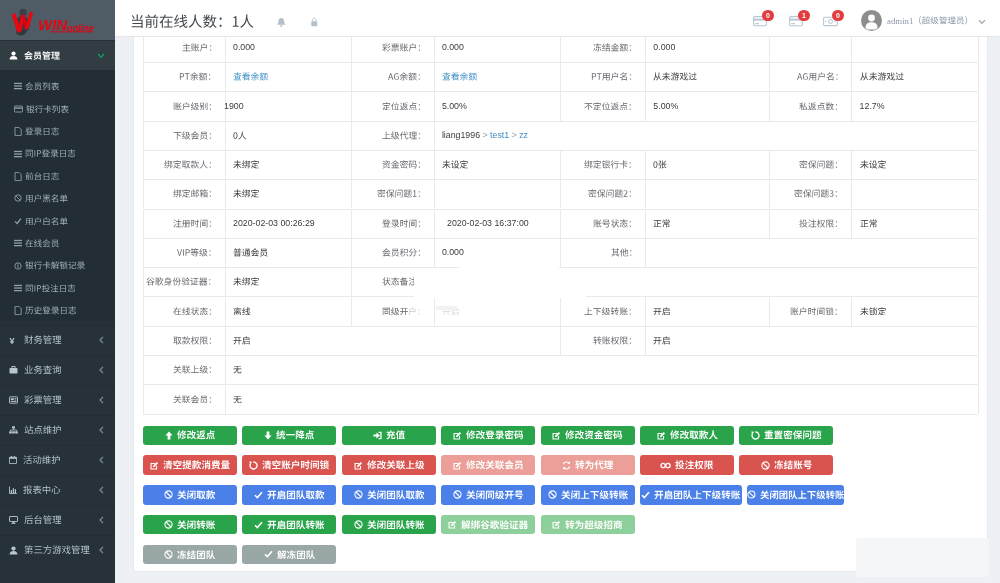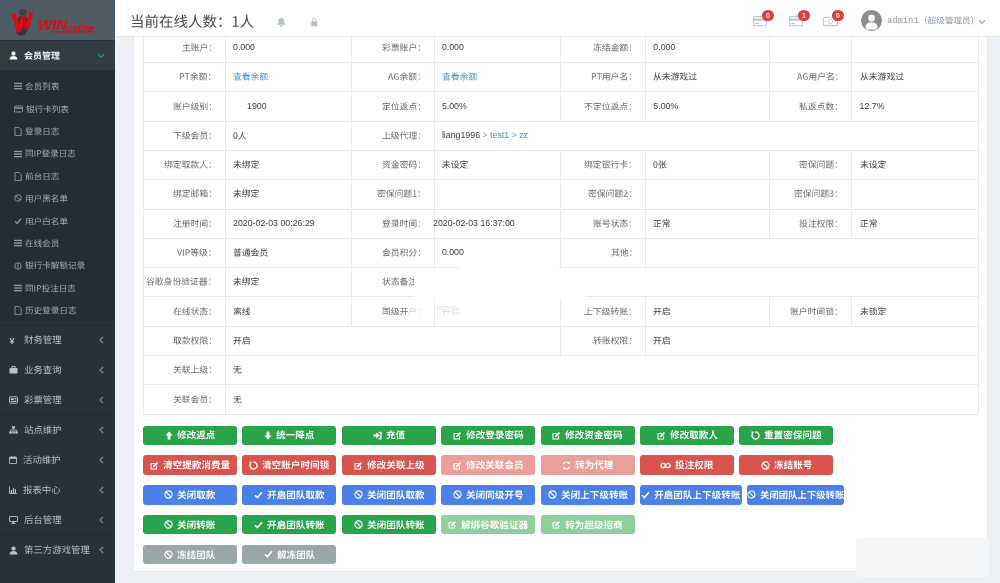--- a/index.html
+++ b/index.html
@@ -595,21 +595,21 @@
     <rect x="2.3" y="4.8" width="1.2" height="1.2" fill="#b9c6d4"></rect>
     <rect x="11.5" y="4.8" width="1.2" height="1.2" fill="#b9c6d4"></rect>
   </svg>
 <div class="abs" style="left:832.3px;top:9.5px;width:11.5px;height:11.5px;border-radius:50%;background:#e23c3e;color:#fff;font-size:7px;font-weight:bold;text-align:center;line-height:11.5px">0</div>
 <svg class="abs" style="left:861px;top:10px" width="21" height="21" viewBox="0 0 21 21">
 <circle cx="10.5" cy="10.5" r="10.5" fill="#8b8d8e"></circle>
 <circle cx="10.5" cy="8" r="3.4" fill="#fdfdfd"></circle>
 <path d="M4.5 17.8 C4.5 13.6 7 12.2 10.5 12.2 C14 12.2 16.5 13.6 16.5 17.8 L15 19.5 H6 Z" fill="#fdfdfd"></path>
   </svg>
 <div class="abs flex" style="left:887px;top:0;height:41px">
-    <span style="font-size:8.8px;color:#8b97a6;font-family:Liberation Mono, monospace">admin1</span>
+    <span style="font-size:8.8px;color:#8b97a6;font-family:Liberation Serif, serif">admin1</span>
     <svg class="t" style="vertical-align:middle;fill:#8b97a6;" width="60.20" height="8.60" viewBox="0 -880 7000 1000">
       <use href="#g64" x="0"></use>
       <use href="#g65" x="1000"></use>
       <use href="#g66" x="2000"></use>
       <use href="#g37" x="3000"></use>
       <use href="#g38" x="4000"></use>
       <use href="#g5" x="5000"></use>
       <use href="#g67" x="6000"></use>
     </svg>
   </div>
@@ -756,21 +756,21 @@
 <div class="abs" style="left:978.00px;top:91.30px;width:1px;height:29.30px;background:#e9eaec"></div>
 <div class="abs flex" style="left:142.50px;top:91.30px;width:74.20px;height:29.30px;justify-content:flex-end">
     <svg class="t" style="vertical-align:middle;fill:#63666b;" width="44.00" height="8.80" viewBox="0 -880 5000 1000">
       <use href="#g69" x="0"></use>
       <use href="#g21" x="1000"></use>
       <use href="#g66" x="2000"></use>
       <use href="#g82" x="3000"></use>
       <use href="#g62" x="4000"></use>
     </svg>
   </div>
-<div class="abs flex" style="left:247px;top:91.30px;height:29.30px">
+<div class="abs flex" style="left:224px;top:91.30px;height:29.30px">
     <span style="font-size:8.8px;color:#3a3b3d">1900</span>
   </div>
 <div class="abs flex" style="left:351.40px;top:91.30px;width:74.20px;height:29.30px;justify-content:flex-end">
     <svg class="t" style="vertical-align:middle;fill:#63666b;" width="44.00" height="8.80" viewBox="0 -880 5000 1000">
       <use href="#g83" x="0"></use>
       <use href="#g84" x="1000"></use>
       <use href="#g85" x="2000"></use>
       <use href="#g45" x="3000"></use>
       <use href="#g62" x="4000"></use>
     </svg>
@@ -991,21 +991,21 @@
   </div>
 <div class="abs flex" style="left:351.40px;top:208.50px;width:74.20px;height:29.30px;justify-content:flex-end">
     <svg class="t" style="vertical-align:middle;fill:#63666b;" width="44.00" height="8.80" viewBox="0 -880 5000 1000">
       <use href="#g11" x="0"></use>
       <use href="#g12" x="1000"></use>
       <use href="#g108" x="2000"></use>
       <use href="#g109" x="3000"></use>
       <use href="#g62" x="4000"></use>
     </svg>
   </div>
-<div class="abs flex" style="left:433px;top:208.50px;height:29.30px">
+<div class="abs flex" style="left:447px;top:208.50px;height:29.30px">
     <span style="font-size:8.8px;color:#3a3b3d">2020-02-03 16:37:00</span>
   </div>
 <div class="abs flex" style="left:560.30px;top:208.50px;width:76.70px;height:29.30px;justify-content:flex-end">
     <svg class="t" style="vertical-align:middle;fill:#63666b;" width="44.00" height="8.80" viewBox="0 -880 5000 1000">
       <use href="#g69" x="0"></use>
       <use href="#g110" x="1000"></use>
       <use href="#g111" x="2000"></use>
       <use href="#g112" x="3000"></use>
       <use href="#g62" x="4000"></use>
     </svg>

